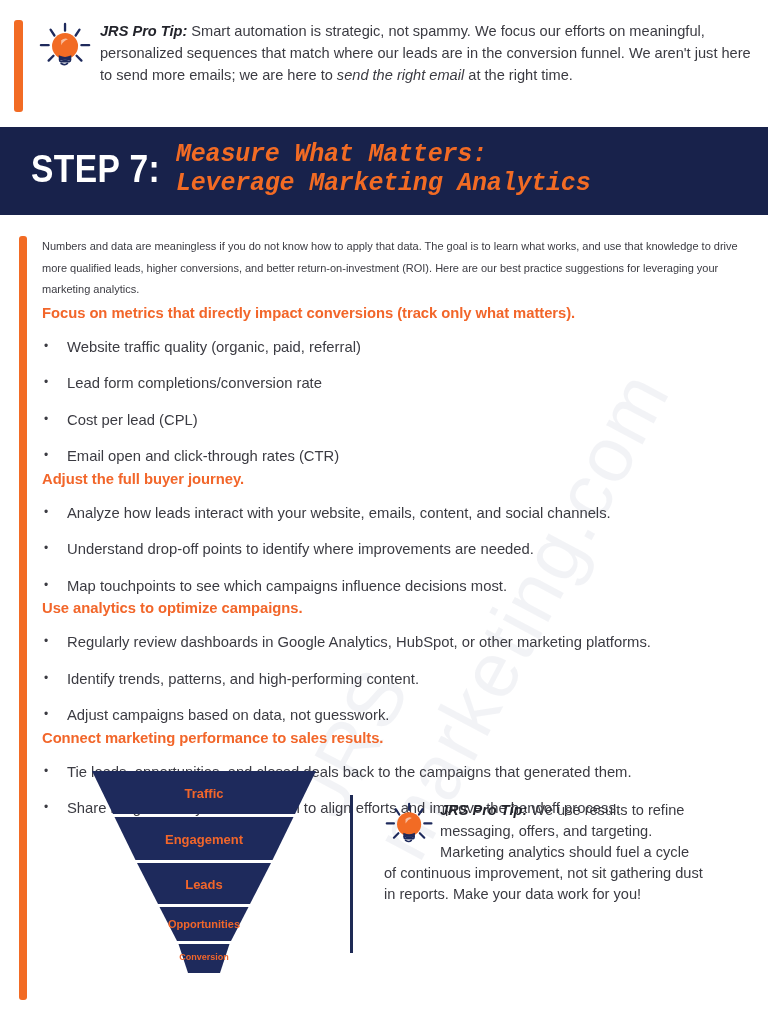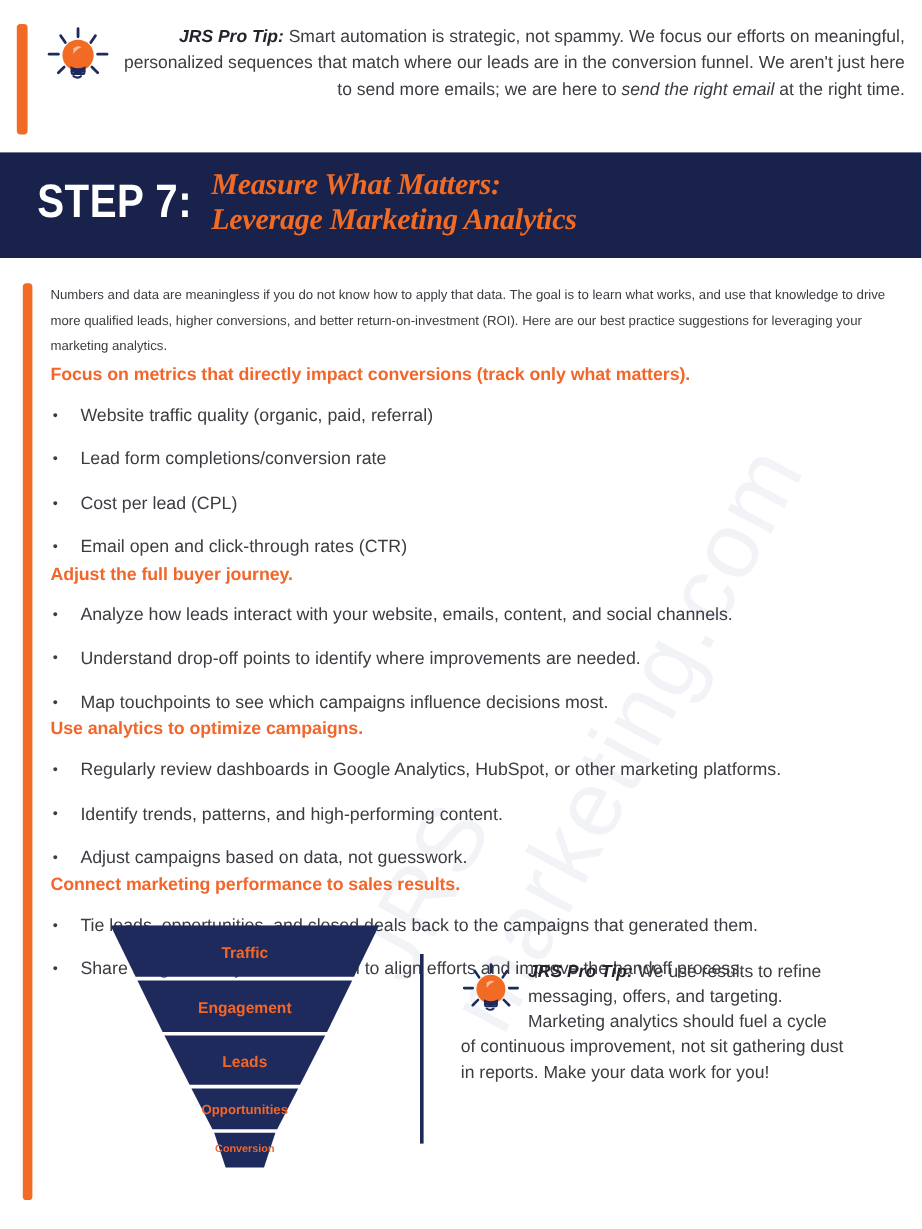--- a/index.html
+++ b/index.html
@@ -72,21 +72,21 @@
     float: left;
     width: 52px;
     height: 50px;
     margin: 2px 4px 0 0;
   }
 
   .tip-text {
     font-size: 14.6px;
     line-height: 22px;
     color: #3b3b42;
-    text-align: right;
+    text-align: left;
   }
   .tip-text .lead {
     font-weight: bold;
     font-style: italic;
     color: #23242b;
   }
   .tip-text .ital { font-style: italic; }
 
   
   .step-banner {
@@ -112,21 +112,21 @@
     transform-origin: left center;
     white-space: nowrap;
   }
   .step-title {
     position: absolute;
     left: 176px;
     top: 13px;
     width: 560px;
   }
   .step-title .line {
-    font-family: Liberation Serif, serif;
+    font-family: Liberation Mono, monospace;
     font-size: 25px;
     font-weight: bold;
     font-style: italic;
     color: #F26B24;
     line-height: 29px;
     letter-spacing: -0.2px;
     white-space: nowrap;
   }
 
   

